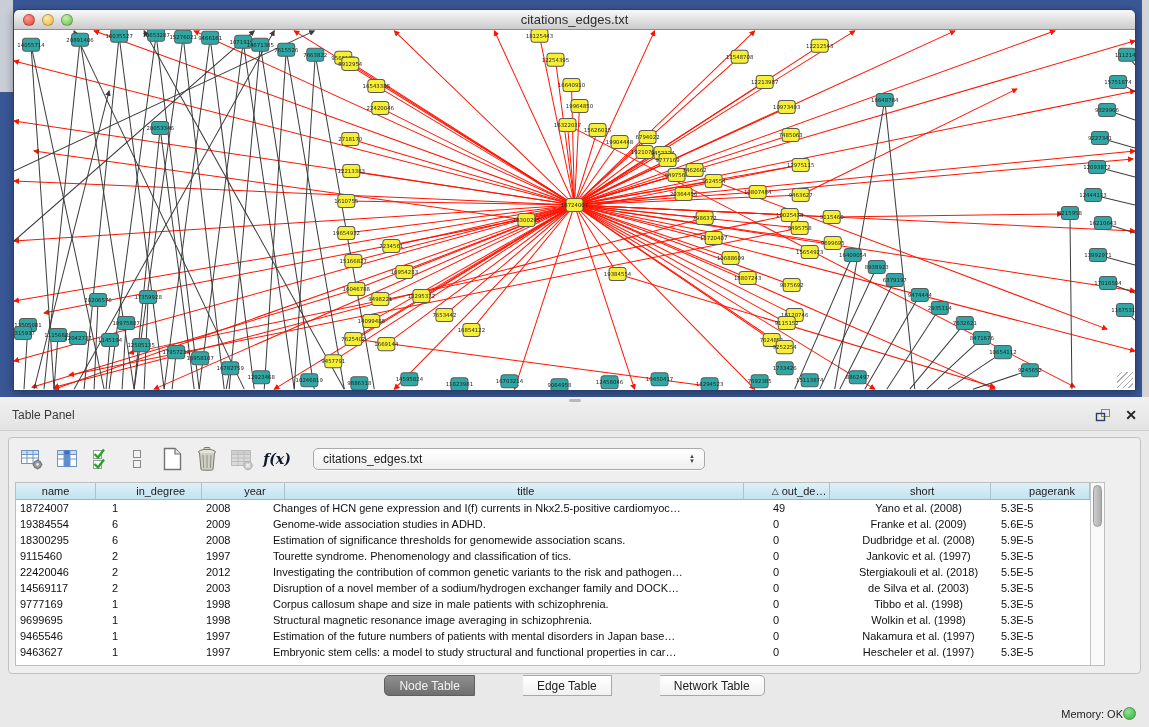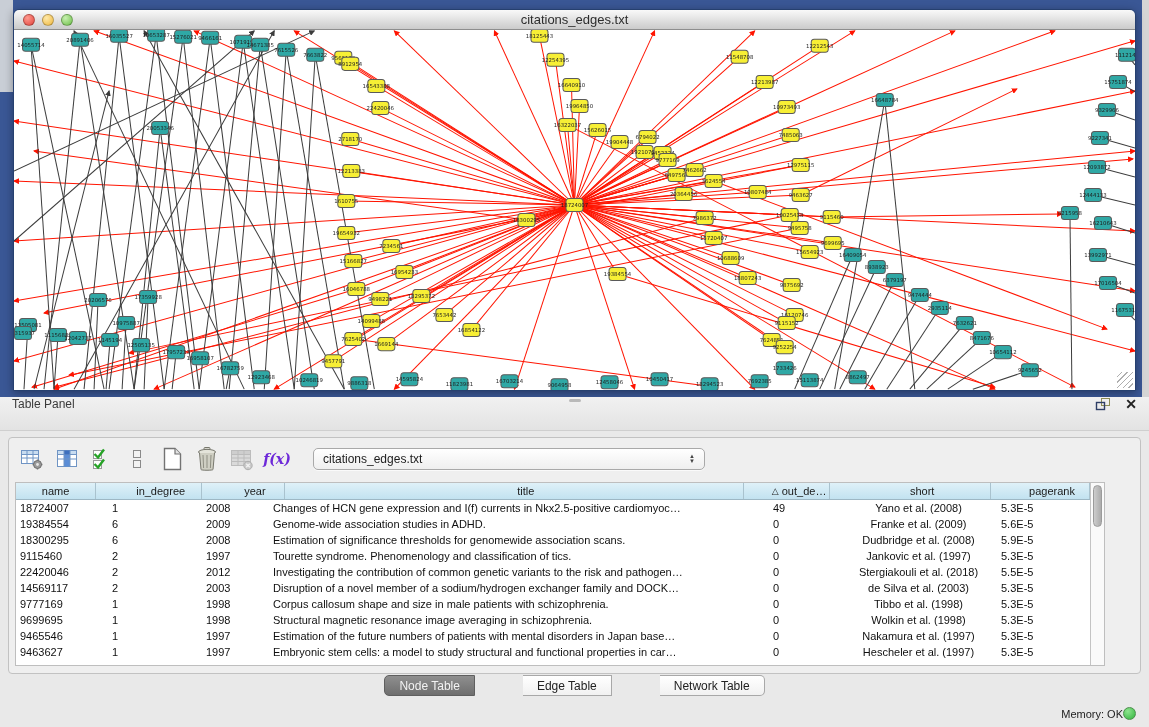--- a/index.html
+++ b/index.html
@@ -26,35 +26,35 @@
   .tl.g { background:radial-gradient(circle at 35% 30%, #C8F0B0, #6BBE47); }
 
   .canvas { position:relative; width:100%; height:360px; background:#FFFFFF; overflow:hidden; }
   .canvas svg { position:absolute; left:0; top:0; }
   .resize-grip { position:absolute; right:2px; bottom:2px; width:16px; height:16px;
       background:repeating-linear-gradient(135deg, transparent 0 3px, #9a9a9a 3px 4px); opacity:.8; }
 
   
   .table-panel { position:absolute; left:0; top:397px; width:1149px; height:330px; background:#E9E9E9; }
   .panel-header { height:34px; background:linear-gradient(#F1F1F1,#E3E3E3);
-                  border-bottom:1px solid #CFCFCF; display:flex; align-items:flex-start;
-                  padding:0 12px; position:relative; }
+                  border-bottom:1px solid #CFCFCF; display:flex; align-items:flex-end;
+                  padding:8px 12px; position:relative; }
   .panel-header::before { content:""; position:absolute; top:2px; left:50%; margin-left:-6px;
                   width:12px; height:3px; border-radius:2px; background:#B9B9B9; }
   .panel-title { font-size:12px; color:#3A3A3A; }
   .panel-header .hdr-icons { margin-left:auto; display:flex; align-items:center; gap:14px; }
   .float-btn svg { display:block; }
   .close-btn { font-size:14px; font-weight:bold; color:#222; line-height:14px; cursor:default; }
 
   .inner-panel { position:absolute; left:8px; right:8px; top:40px; height:237px;
                  background:#EFEFEF; border:1px solid #C2C2C2; border-radius:4px; overflow:hidden; }
   .toolbar { height:42px; display:flex; align-items:center; padding:0 10px; gap:9px; }
   .tbtn { width:26px; height:26px; display:flex; align-items:center; justify-content:center; }
   .tbtn svg { display:block; }
-  .fx { font-family:"DejaVu Serif", serif; font-style:italic; font-size:14px; color:#6d28d9; font-weight:bold; }
+  .fx { font-family:"DejaVu Serif", serif; font-style:italic; font-size:14px; color:#0f172a; font-weight:bold; }
   .combo { width:392px; height:22px; margin-left:14px;
            background:linear-gradient(#FFFFFF,#EFEFEF); border:1px solid #A9A9A9; border-radius:5px;
            display:flex; align-items:center; padding:0 9px; font-size:12px; color:#1c1c1c;
            box-shadow:0 1px 0 rgba(255,255,255,.7); }
   .combo-arrows { margin-left:auto; display:flex; flex-direction:column; line-height:5px;
                   font-size:6px; color:#444; text-align:center; }
 
   .table-area { position:absolute; left:6px; top:44px; width:1090px; bottom:7px;
                 border:1px solid #BEBEBE; background:#FFF; display:flex; }
   .table-main { flex:1; display:flex; flex-direction:column; overflow:hidden; }

